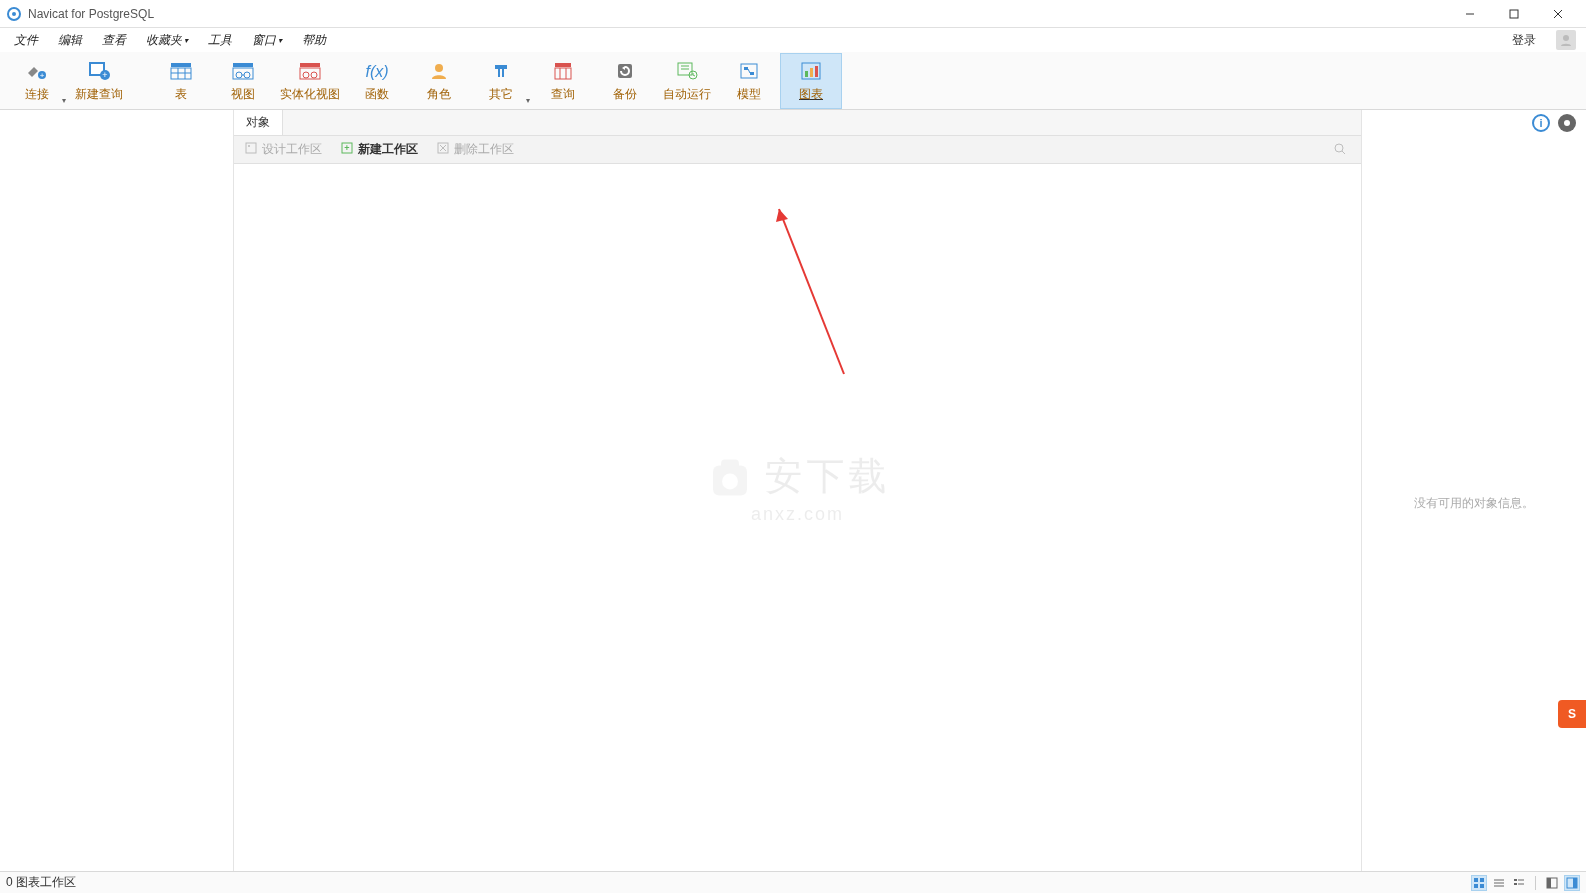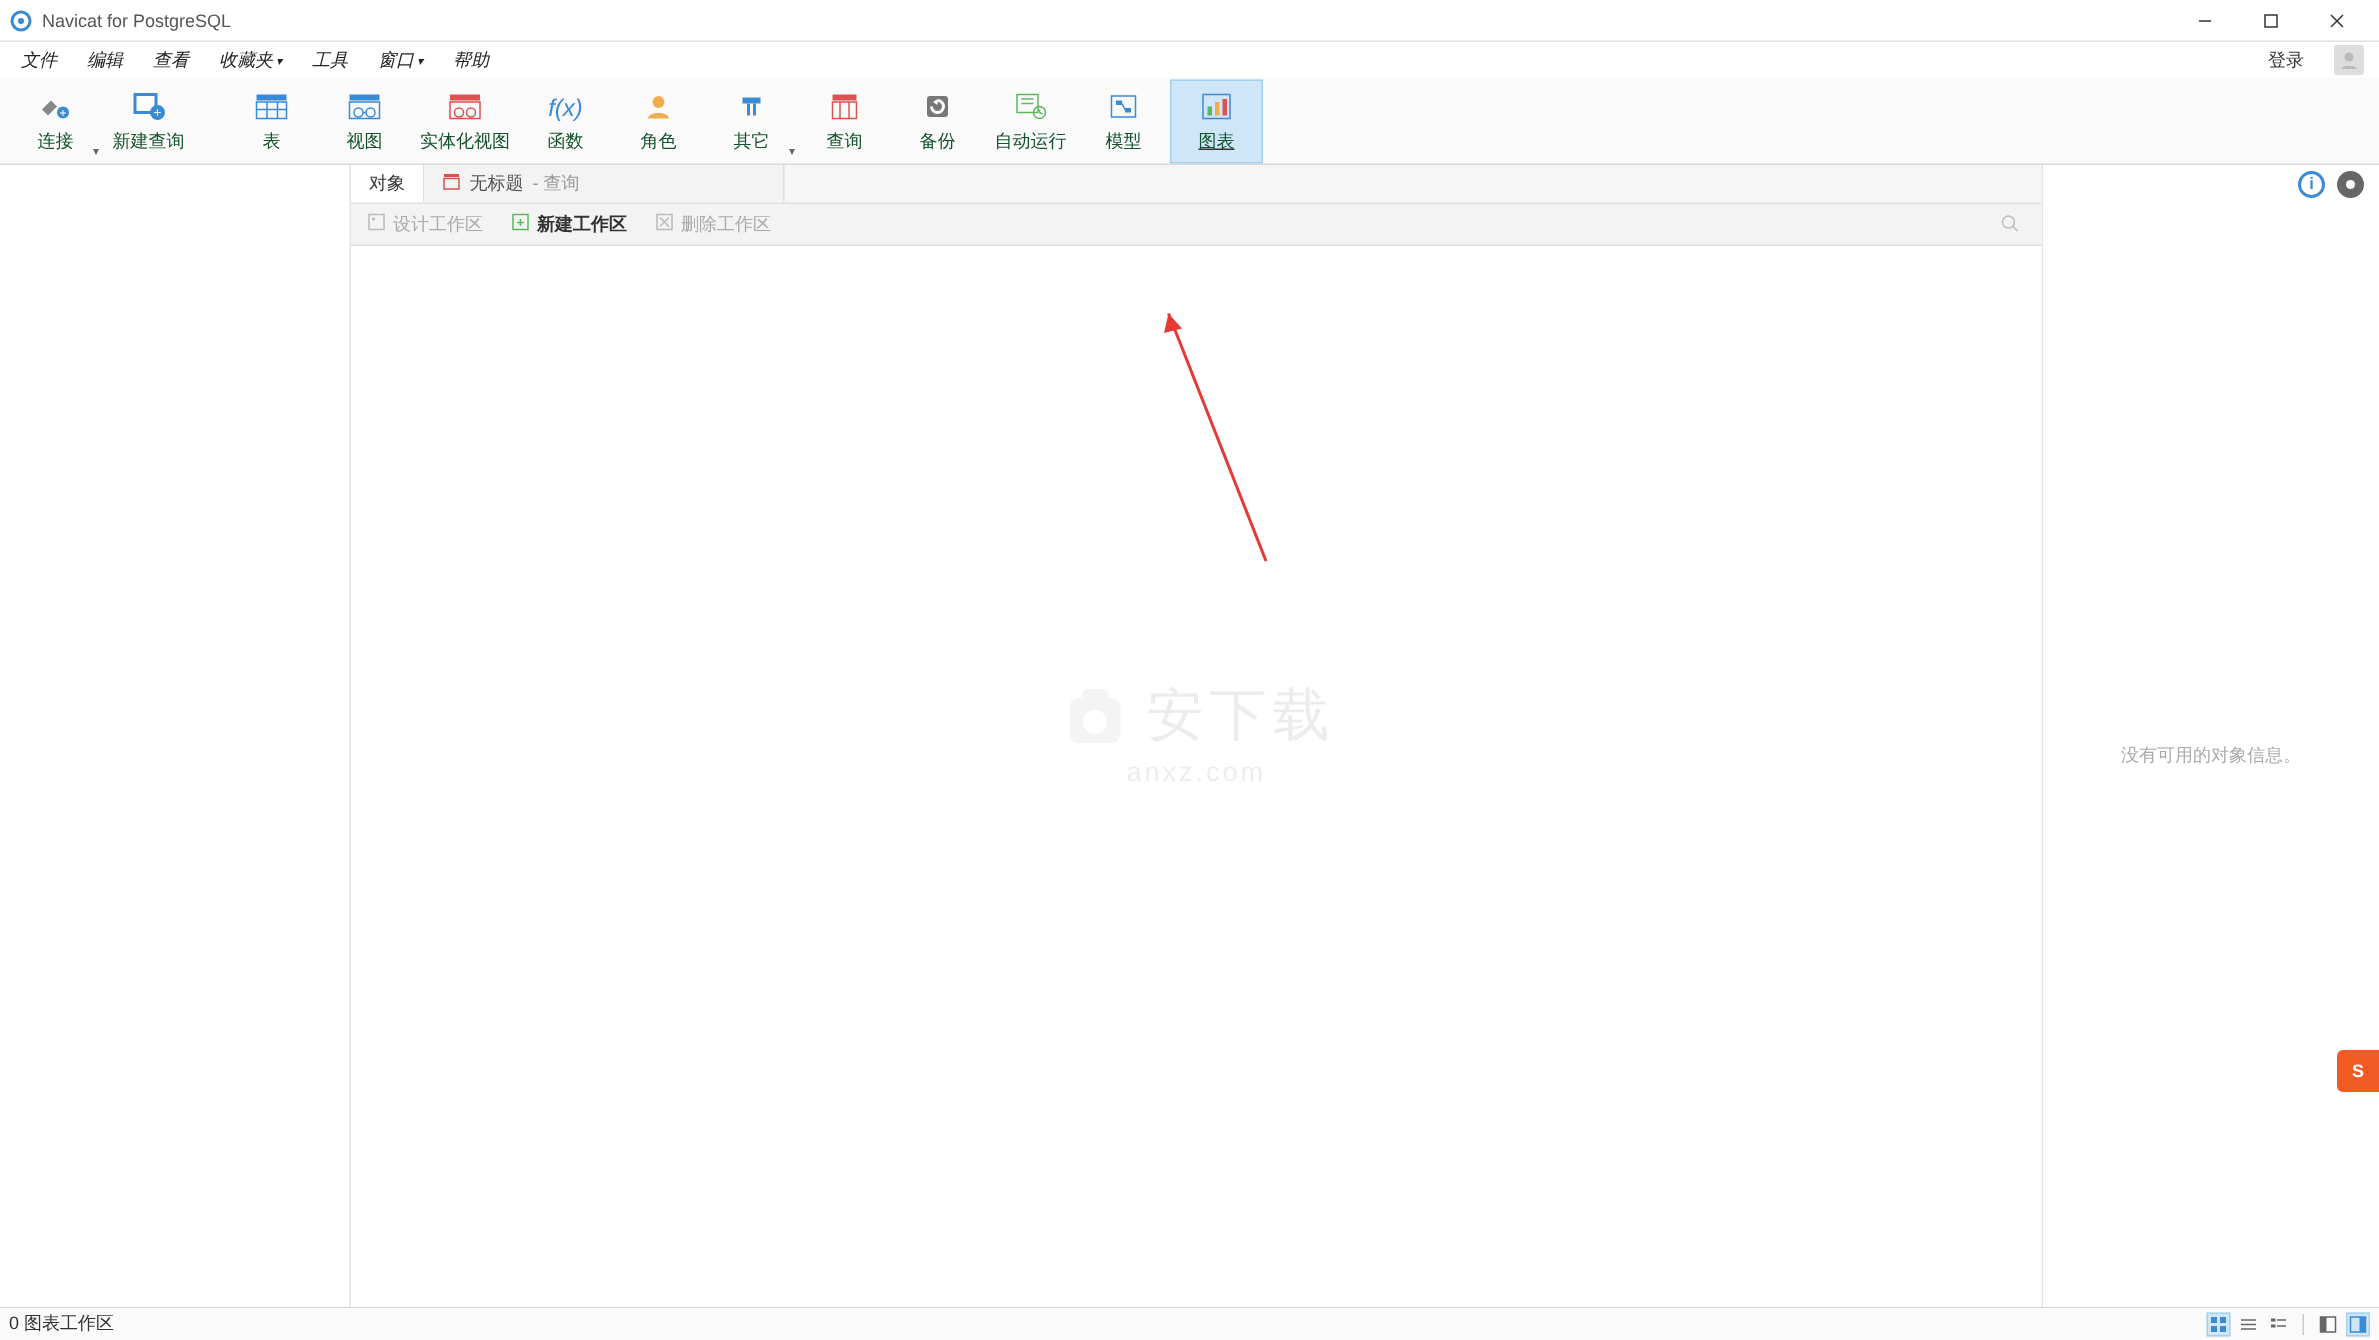--- a/index.html
+++ b/index.html
@@ -18,21 +18,21 @@
   .menubar .menu-item { padding: 3px 10px; font-size: 12px; color: #222; cursor: default; display: flex; align-items: center; gap: 2px; font-style: italic; }
   .menubar .spacer { flex: 1; }
   .menubar .login { display: flex; align-items: center; gap: 20px; padding-right: 6px; }
   .avatar { width: 20px; height: 20px; background: #ddd; border-radius: 2px; display:flex; align-items:center; justify-content:center;}
   
   
   .toolbar { height: 58px; display: flex; align-items: center; border-bottom: 1px solid #d9d9d9; background: #fafafa; padding: 0 6px; }
   .tool-btn { min-width: 62px; height: 56px; display: flex; flex-direction: column; align-items: center; justify-content: center; gap: 2px; padding: 2px 6px; cursor: default; position:relative;}
   .tool-btn.selected { background: #cfe6f8; border: 1px solid #a8d1ef; text-decoration: underline; }
   .tool-btn .icon { width: 28px; height: 26px; display:flex; align-items:center; justify-content:center;}
-  .tool-btn .label { font-size: 12px; color: #14532d; white-space:nowrap;}
+  .tool-btn .label { font-size: 12px; color: #a16207; white-space:nowrap;}
   .tool-btn .drop { position:absolute; right:2px; bottom:4px; }
   
   
   .body { display: flex; height: calc(100% - 28px - 24px - 58px - 22px); }
   .sidebar-left { width: 234px; border-right: 1px solid #e4e4e4; background:#fff; }
   .center { flex: 1; display: flex; flex-direction: column; border-right: 1px solid #e4e4e4; }
   .sidebar-right { width: 224px; background:#fff; display:flex; flex-direction:column; }
   
   
   .tabs-row { height: 26px; display: flex; align-items: stretch; border-bottom: 1px solid #e0e0e0; background:#f6f6f6;}
@@ -274,28 +274,20 @@
 </div>
 
 <div class="body">
   <div class="sidebar-left"></div>
 
   <div class="center">
     <div class="tabs-row">
       <div class="tab">
         <span>对象</span>
       </div>
-      <div class="tab secondary">
-        <span><svg width="12" height="12" viewBox="0 0 12 12">
-              <rect x="1" y="1" width="10" height="2" fill="#d9534f"></rect>
-              <rect x="1" y="4" width="10" height="7" fill="none" stroke="#d9534f"></rect>
-            </svg></span>
-        <span>无标题</span>
-        <span class="muted">- 查询</span>
-      </div>
     </div>
 
     <div class="subtool">
       <div class="sbtn disabled">
         <span><svg width="14" height="14" viewBox="0 0 14 14">
               <rect x="2" y="2" width="10" height="10" fill="none" stroke="#bbb"></rect>
               <circle cx="5" cy="5" r="1" fill="#bbb"></circle>
             </svg></span>
         <span>设计工作区</span>
       </div>

